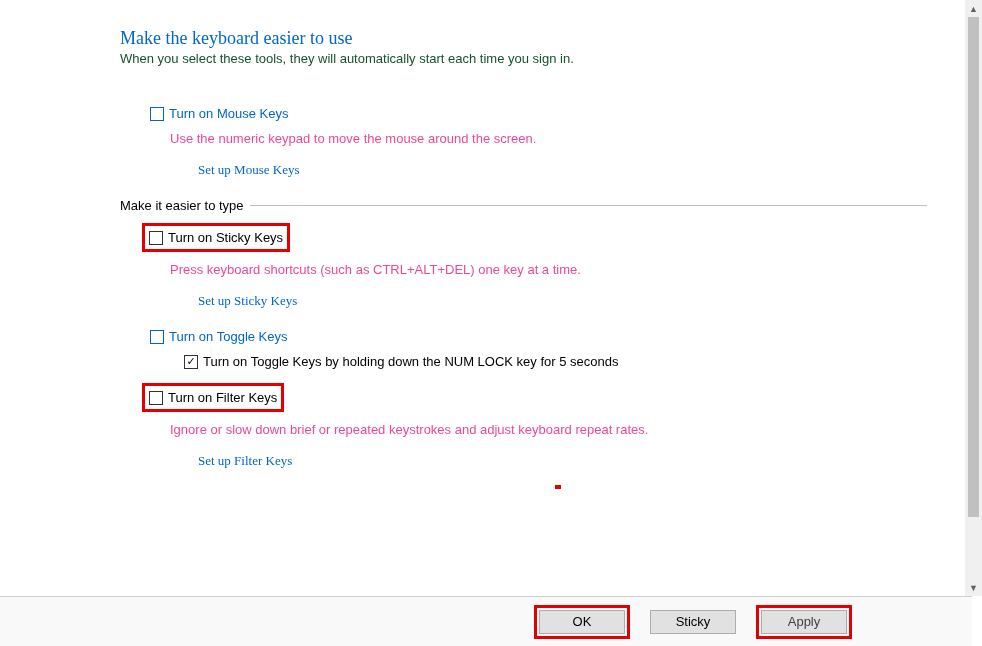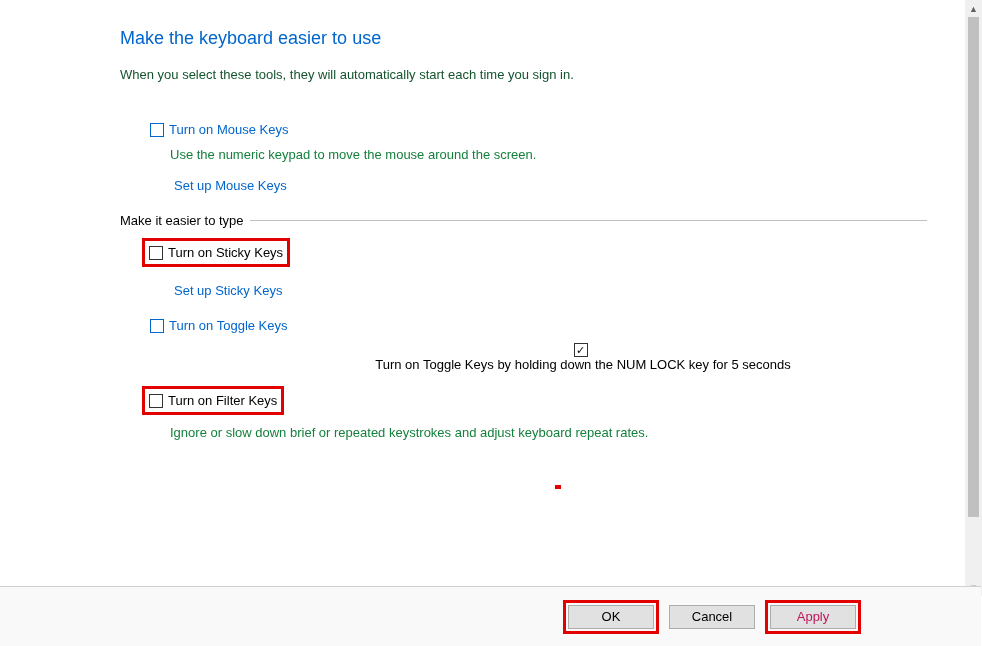--- a/index.html
+++ b/index.html
@@ -19,21 +19,22 @@
     }
     .content-wrapper {
       height: 596px;
       overflow-y: scroll;
       padding: 28px 0 0 120px;
     }
     .page-title {
       color: #0066cc;
       font-size: 18px;
       font-weight: normal;
-      margin-bottom: 18px;
+      margin-bottom: 2px;
+      font-family: Liberation Serif, serif;
     }
     .page-subtitle {
       color: #14532d;
       font-size: 13px;
       margin-bottom: 40px;
     }
     .fieldset-group {
       border: none;
       margin-bottom: 20px;
     }
@@ -57,21 +58,20 @@
     }
     .option-row {
       margin-top: 10px;
       margin-left: 30px;
       display: flex;
       align-items: center;
       text-align: right;
     }
     .option-row.indent {
       margin-left: 64px;
-      flex-direction: column;
     }
     .checkbox {
       width: 14px;
       height: 14px;
       border: 1px solid #333;
       background: #fff;
       display: inline-flex;
       align-items: center;
       justify-content: center;
       margin-right: 5px;
@@ -90,66 +90,67 @@
     .checkbox-label {
       font-size: 13px;
     }
     .checkbox-label.blue {
       color: #0066cc;
     }
     .desc-text {
       margin-top: 10px;
       margin-left: 50px;
       font-size: 13px;
-      color: #15803d;
+      color: #ec4899;
     }
     .link-row {
       margin-top: 16px;
-      margin-left: 54px;
+      margin-left: 78px;
       margin-bottom: 20px;
+      font-family: Liberation Serif, serif;
     }
     .link-row a {
       color: #0066cc;
       text-decoration: none;
       font-size: 13px;
       cursor: pointer;
     }
     .highlight-box {
       border: 3px solid #e20000;
       padding: 4px 4px;
       display: inline-flex;
       align-items: center;
     }
     .button-bar {
       position: absolute;
       bottom: 0;
       left: 0;
-      right: 1px;
-      height: 60px;
+      right: 10px;
+      height: 50px;
       border-top: 1px solid #d0d0d0;
       background: #f9f9f9;
       display: flex;
       align-items: center;
       justify-content: flex-end;
       padding-right: 120px;
-      gap: 10px;
+      gap: 20px;
     }
     .btn {
       min-width: 86px;
       height: 24px;
       background: #e1e1e1;
       border: 1px solid #adadad;
       font-size: 13px;
       cursor: pointer;
       display: inline-flex;
       align-items: center;
       justify-content: center;
     }
     .btn.disabled {
-      color: #be185d;
+      color: #404040;
       cursor: default;
     }
     .btn-highlight {
       border: 3px solid #e20000;
       padding: 2px;
       display: inline-block;
     }
     .scrollbar-track {
       position: absolute;
       right: 0;
@@ -219,53 +220,57 @@
       <span class="legend-text">Make it easier to type</span>
       <span class="legend-line"></span>
     </div>
 
     <div class="sticky-block">
       <span class="highlight-box">
         <span class="checkbox"></span>
         <span class="checkbox-label">Turn on Sticky Keys</span>
       </span>
     </div>
+    <div class="desc-text">Press keyboard shortcuts (such as CTRL+ALT+DEL) one key at a time.</div>
     <div class="link-row">
       <a>Set up Sticky Keys</a>
     </div>
 
     <div class="option-row">
       <span class="checkbox blue"></span>
       <span class="checkbox-label blue">Turn on Toggle Keys</span>
     </div>
     <div class="option-row indent">
       <span class="checkbox checked"></span>
       <span class="checkbox-label">Turn on Toggle Keys by holding down the NUM LOCK key for 5 seconds</span>
     </div>
 
     <div class="filter-block">
       <span class="highlight-box">
         <span class="checkbox"></span>
         <span class="checkbox-label">Turn on Filter Keys</span>
       </span>
     </div>
     <div class="desc-text">Ignore or slow down brief or repeated keystrokes and adjust keyboard repeat rates.</div>
+    <div class="link-row">
+      <a>Set up Filter Keys</a>
+    </div>
   </div>
 
 </div>
 
 <div class="red-dot"></div>
 
 <div class="scrollbar-track">
   <div class="scroll-arrow">▲</div>
   <div class="scroll-thumb"></div>
   <div class="scroll-arrow" style="position:absolute;bottom:0;">▼</div>
 </div>
 
 <div class="button-bar">
   <span class="btn-highlight">
     <button class="btn">OK</button>
   </span>
-  <button class="btn">Cancel</button>
+  <button class="btn">Sticky</button>
   <span class="btn-highlight">
     <button class="btn disabled">Apply</button>
   </span>
 </div>
 
 </body></html>

